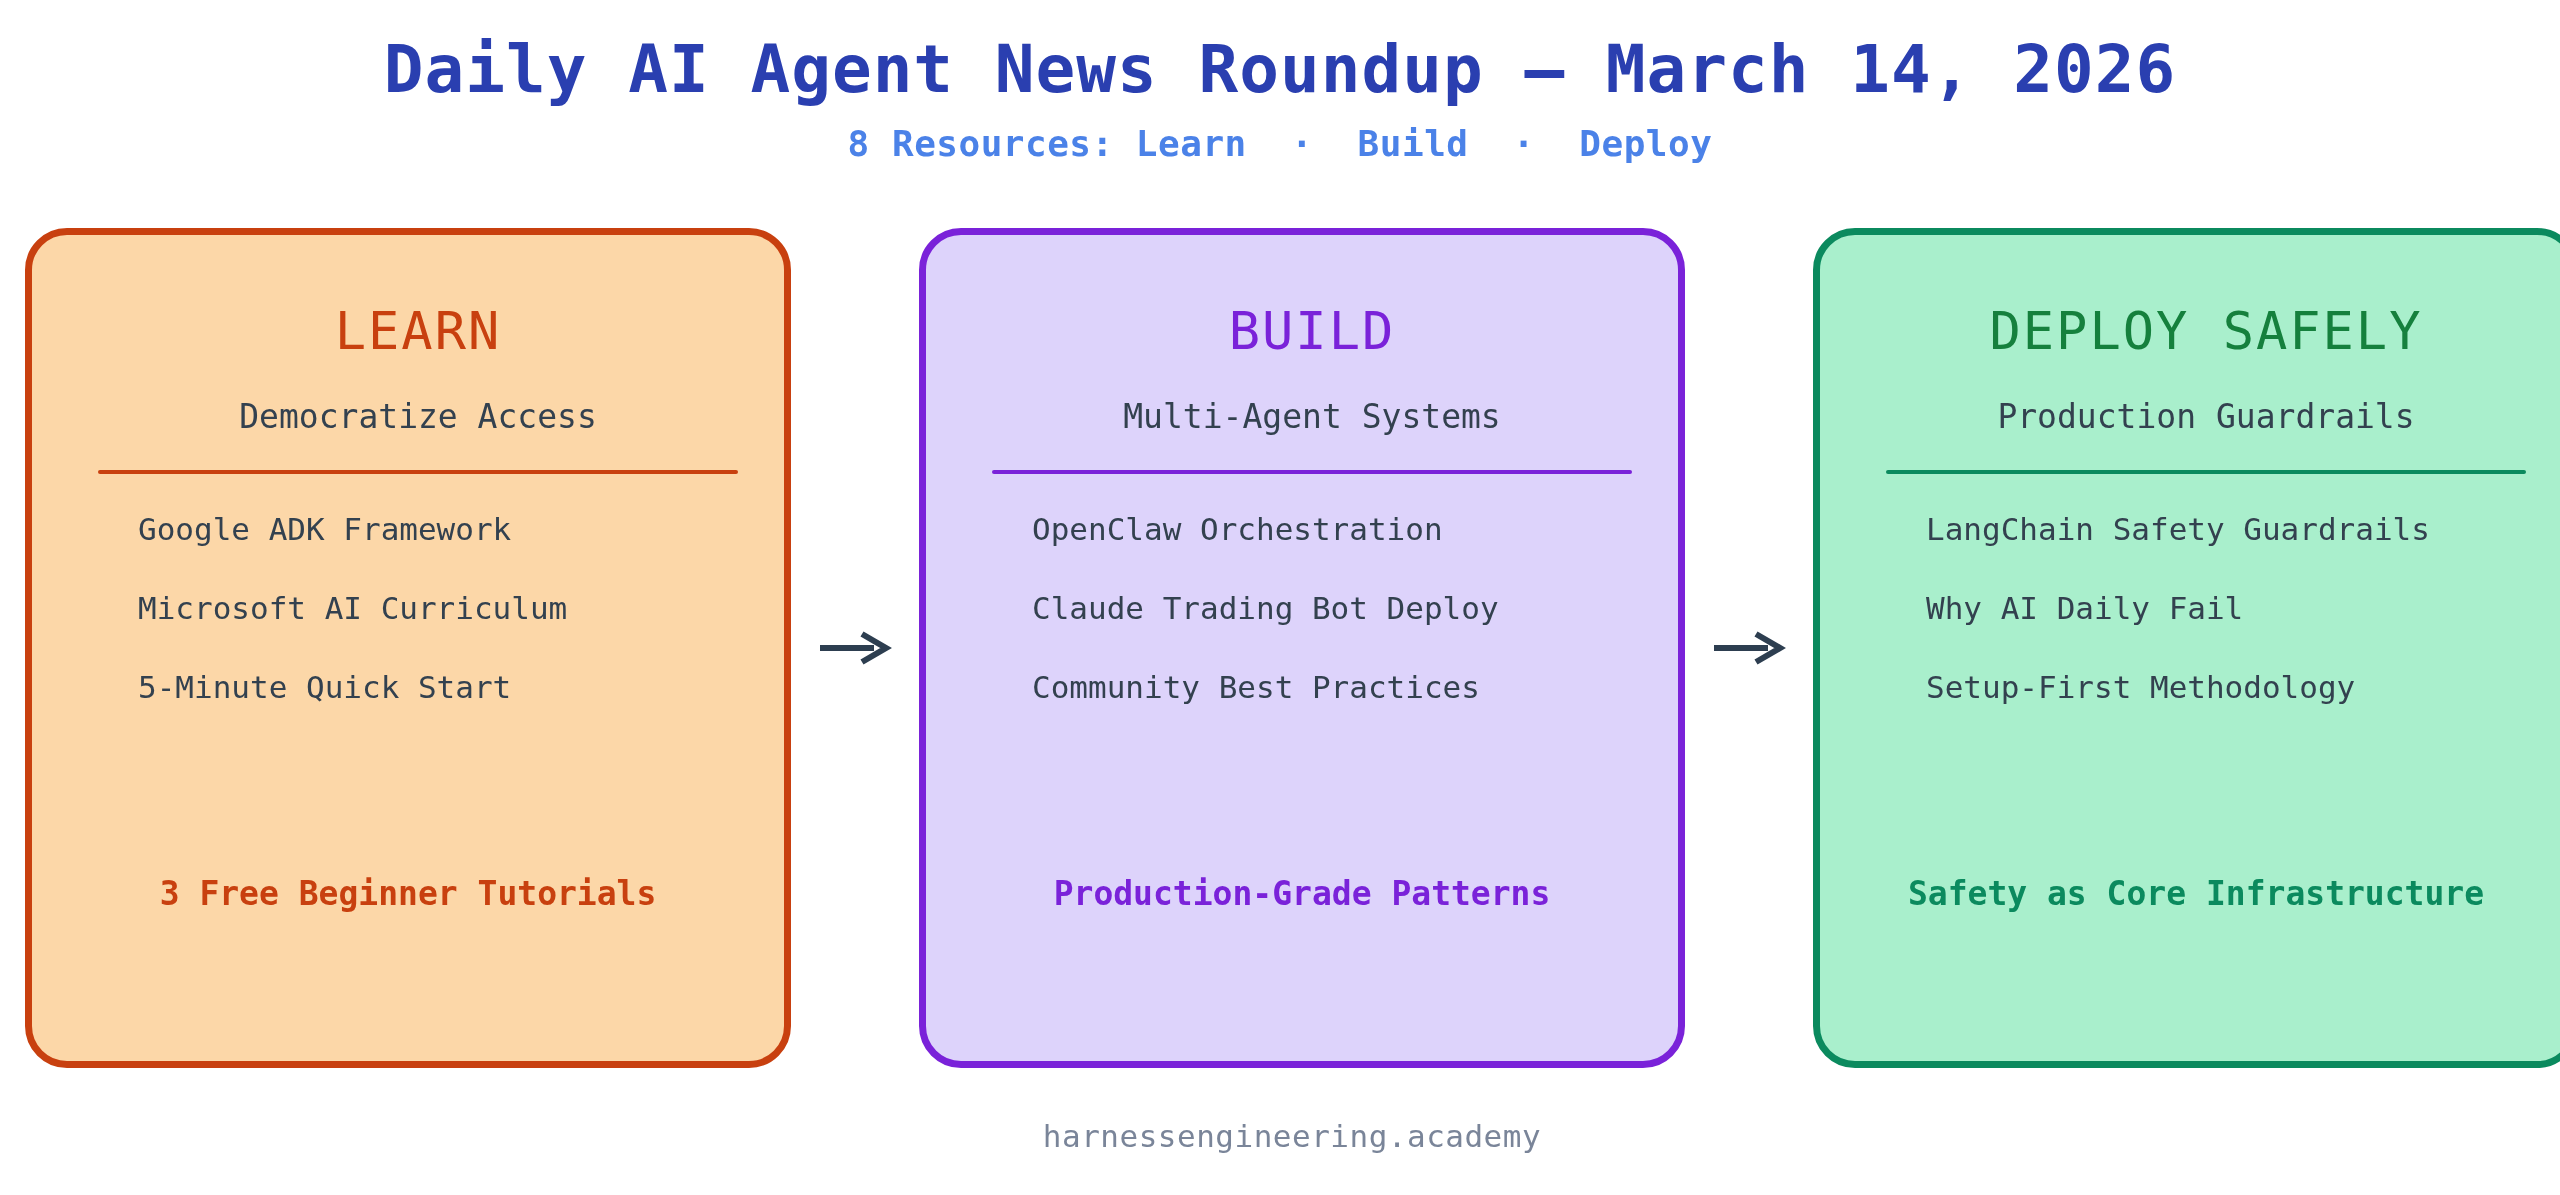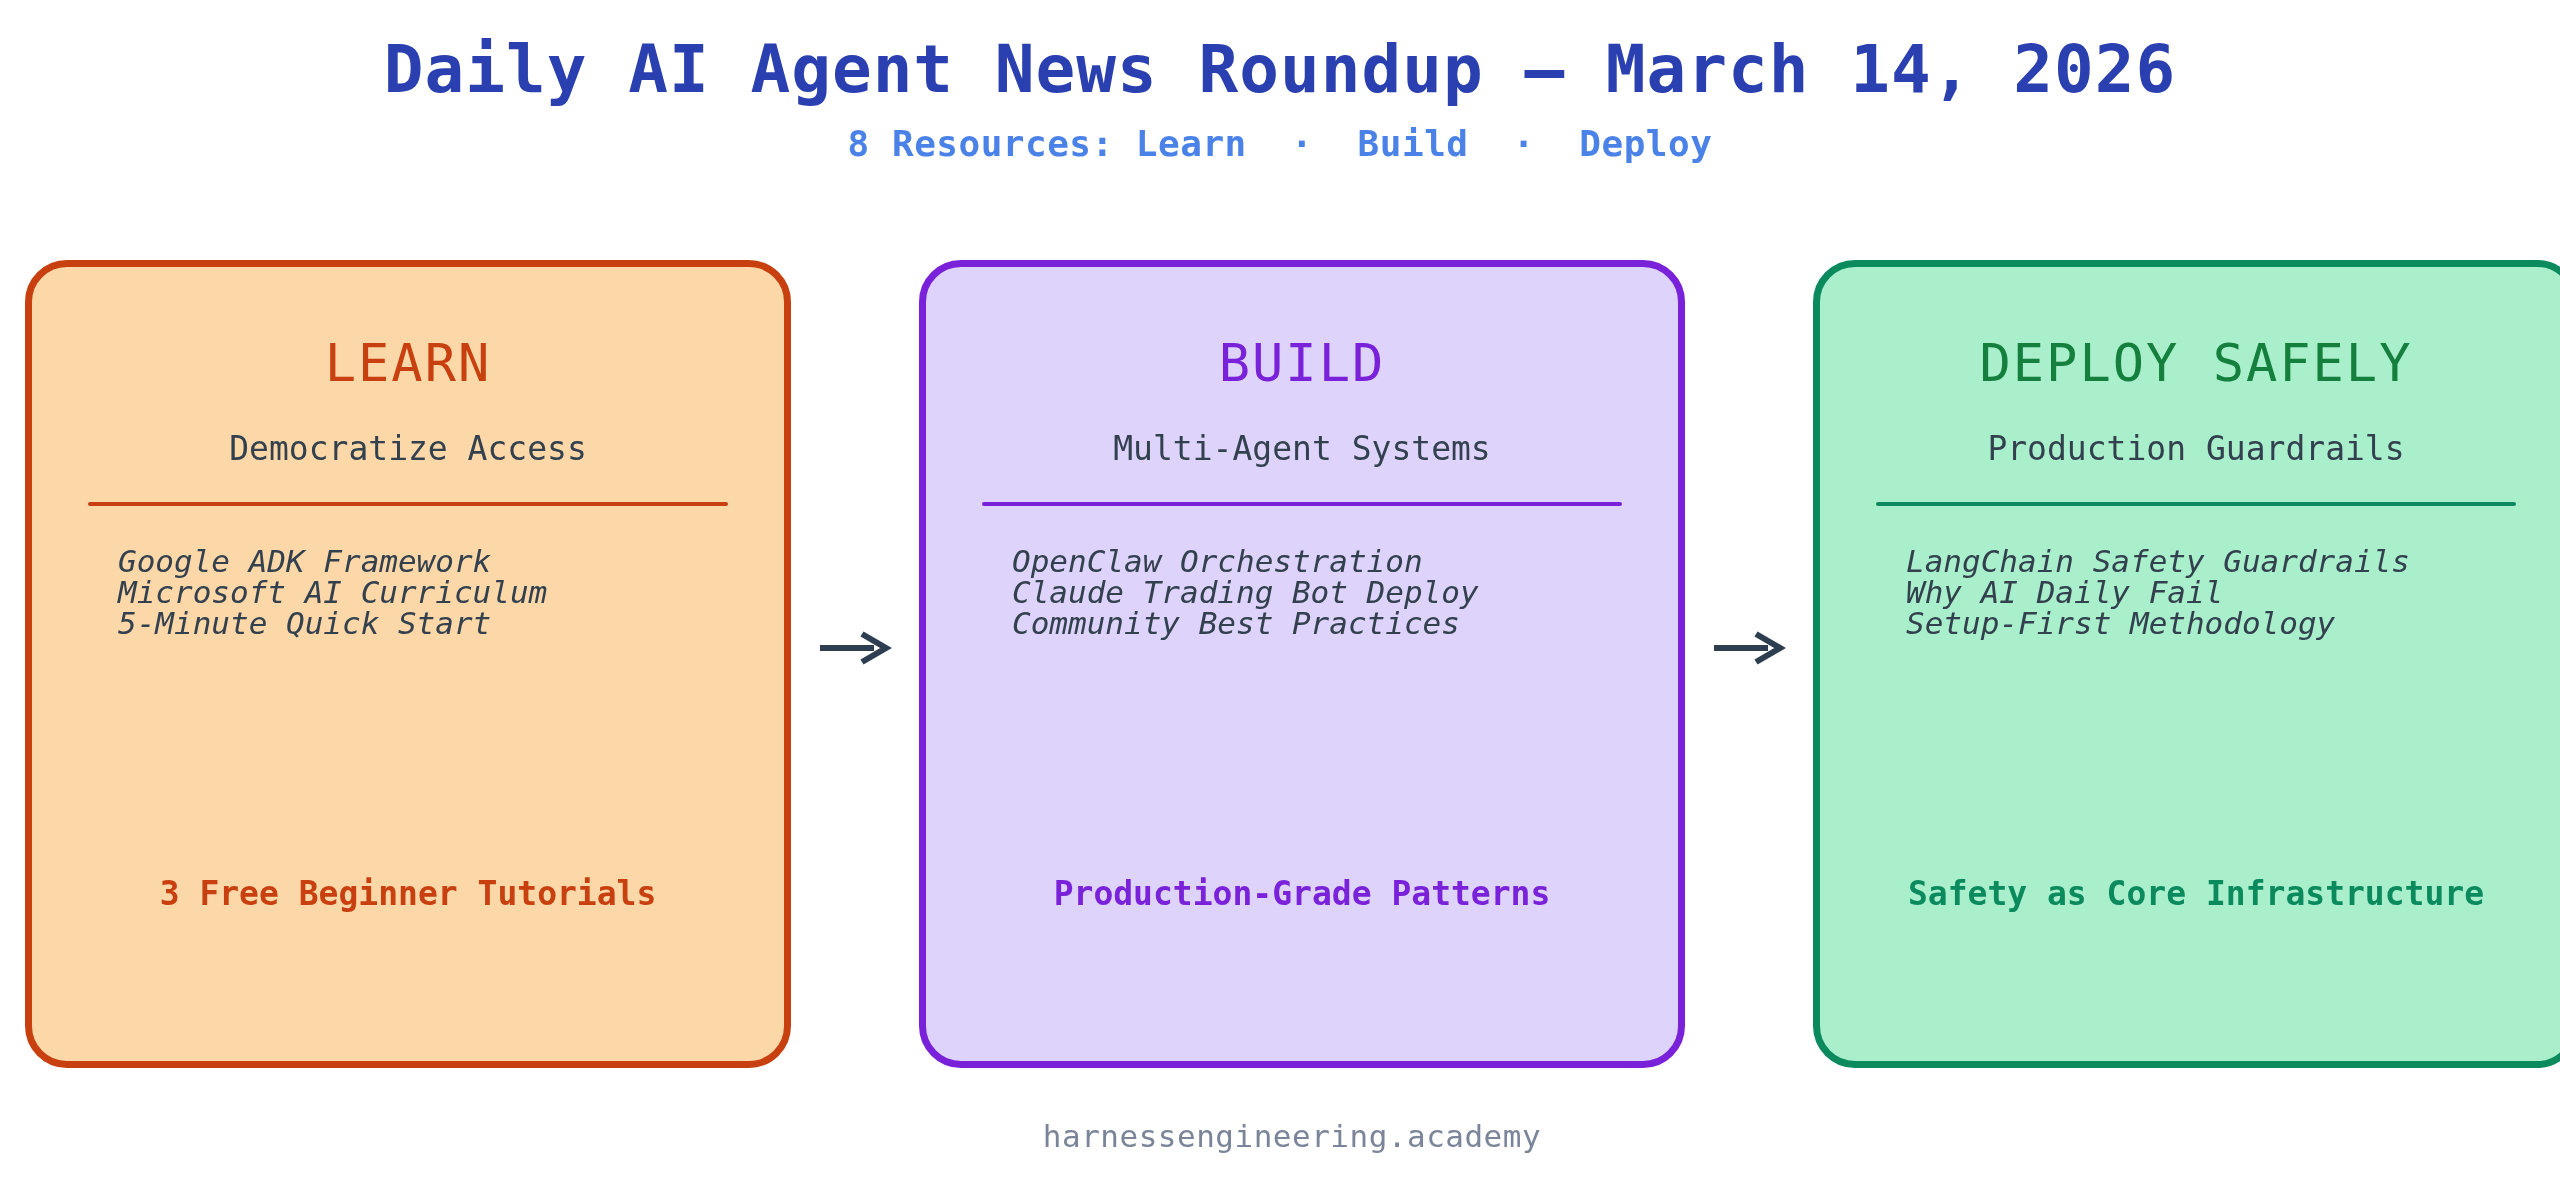--- a/index.html
+++ b/index.html
@@ -56,22 +56,21 @@
 
   .card {
     position: relative;
     width: 766px;
     flex: 0 0 766px;
     border-radius: 42px;
     border: 7px solid #000;
     display: flex;
     flex-direction: column;
     align-items: center;
-    padding: 24px 34px 30px 34px;
-    margin-top: 32px;
+    padding: 24px 34px 30px 54px;
   }
 
   .card-title {
     margin-top: 42px;
     font-size: 52px;
     font-weight: 400;
     letter-spacing: 2px;
     white-space: pre;
   }
   .card-sub {
@@ -86,21 +85,21 @@
     width: 640px;
     height: 4px;
     border-radius: 2px;
   }
   .items {
     margin-top: 40px;
     width: 100%;
     padding-left: 52px;
     display: flex;
     flex-direction: column;
-    font-style: italic;
+    gap: 48px;
   }
   .item {
     font-size: 31px;
     color: #33414f;
     text-align: left;
     white-space: pre;
     line-height: 1;
   }
   .card-footer {
     position: absolute;

